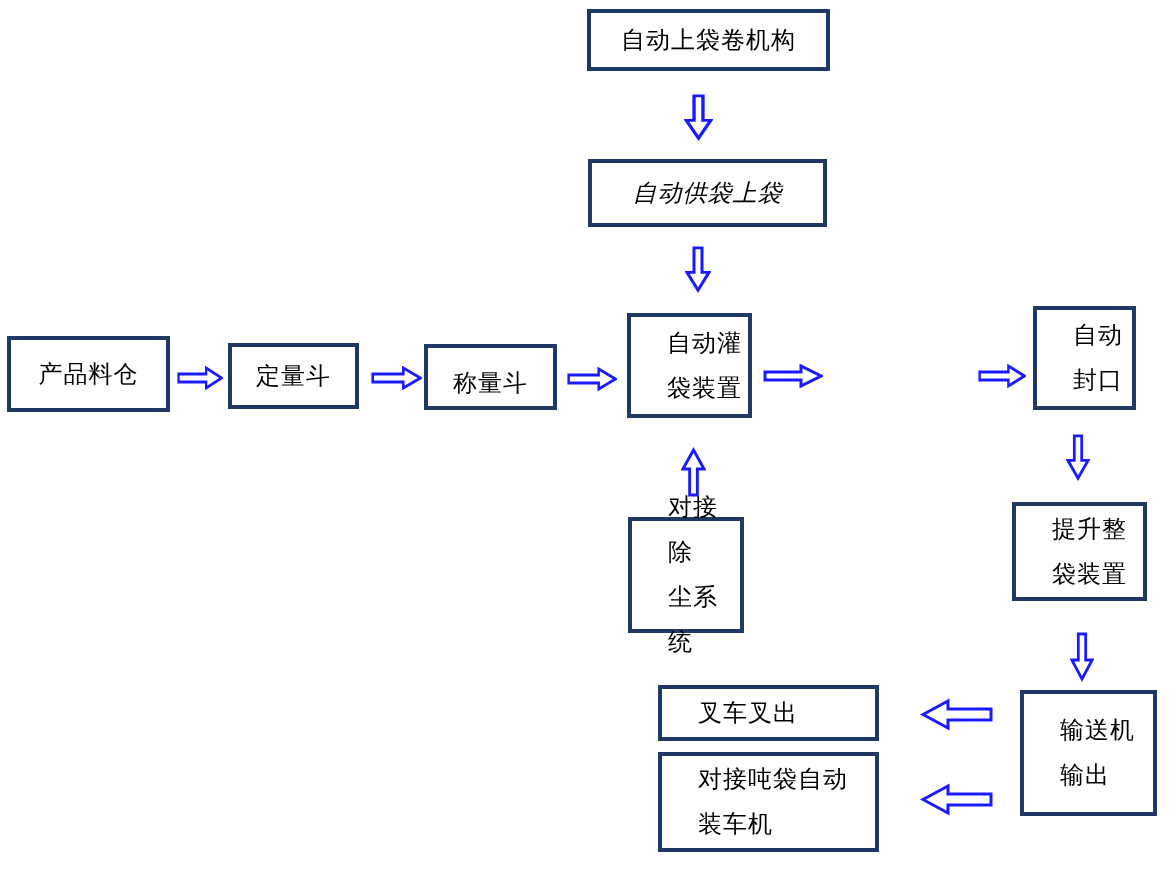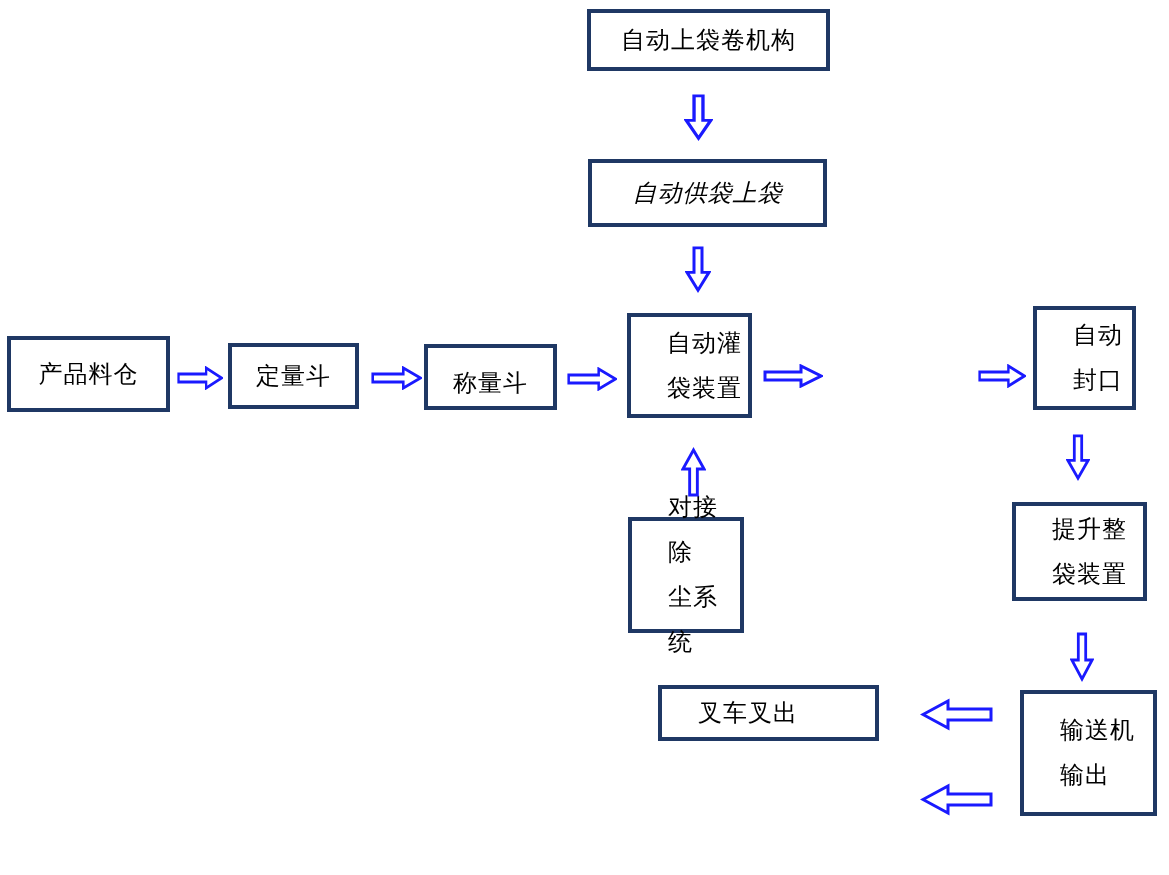--- a/index.html
+++ b/index.html
@@ -123,20 +123,24 @@
 
   <div class="node n-conveyor-output left-align">
     <span class="label">输送机
 输出</span>
   </div>
 
   <div class="node n-forklift-out left-align">
     <span class="label">叉车叉出</span>
   </div>
 
+  <div class="node n-ton-bag-loader left-align">
+    <span class="label">对接吨袋自动
+装车机</span>
+  </div>
 
   <svg class="arrow a-down1" viewBox="0 0 26 50" preserveAspectRatio="none" xmlns="http://www.w3.org/2000/svg">
     <polygon points="9,2 17,2 17,28 24,28 13,47 2,28 9,28"></polygon>
   </svg>
 
   <svg class="arrow a-down2" viewBox="0 0 26 50" preserveAspectRatio="none" xmlns="http://www.w3.org/2000/svg">
     <polygon points="9,2 17,2 17,28 24,28 13,47 2,28 9,28"></polygon>
   </svg>
 
   <svg class="arrow a-right1" viewBox="0 0 60 24" preserveAspectRatio="none" xmlns="http://www.w3.org/2000/svg">

